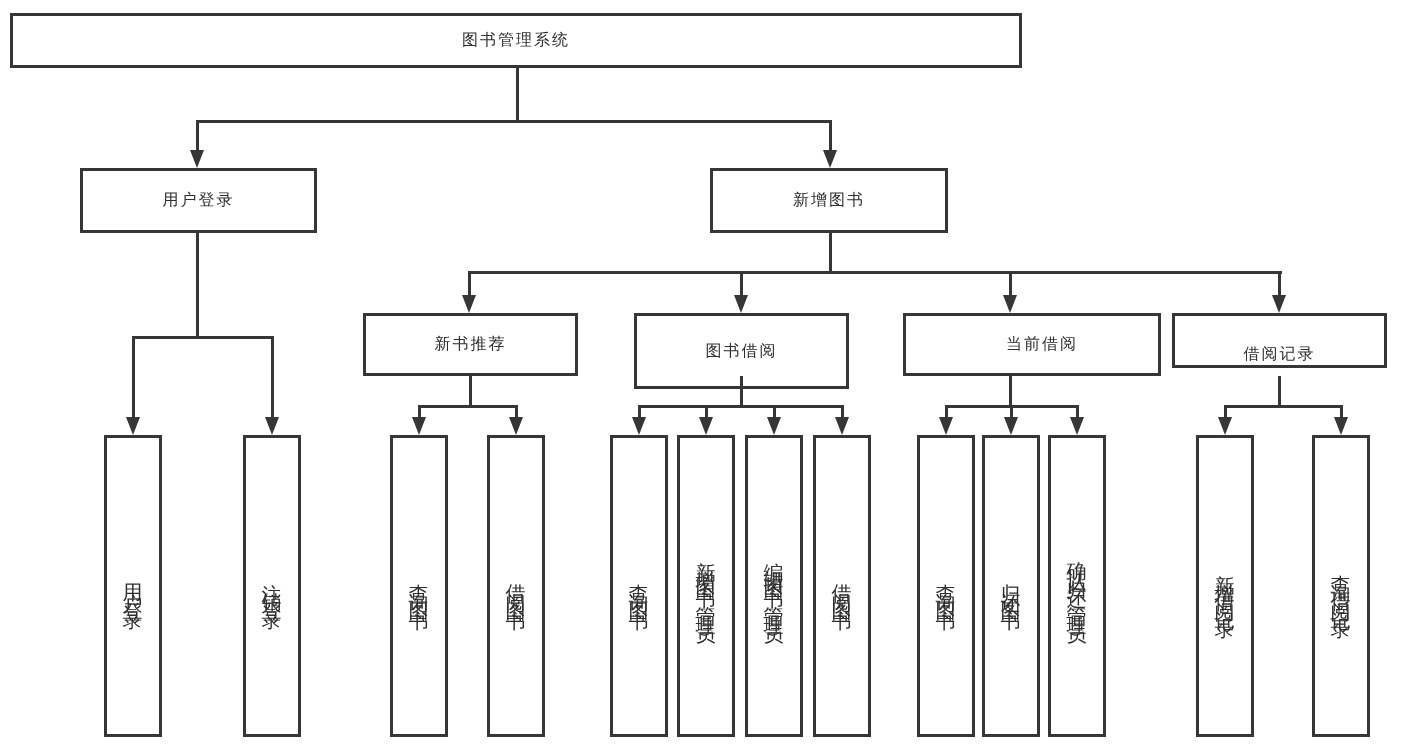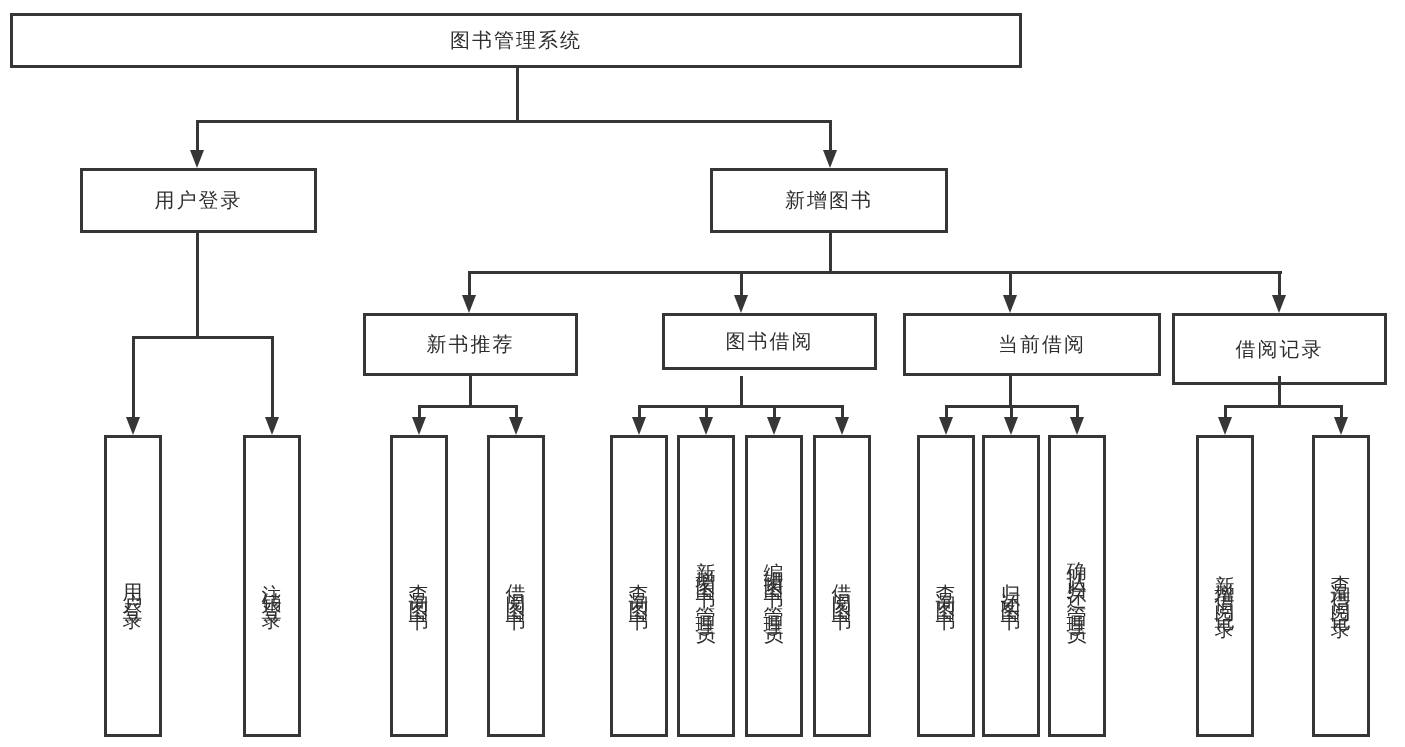--- a/index.html
+++ b/index.html
@@ -5,21 +5,21 @@
   html,body { margin:0; padding:0; background:#ffffff; }
   .canvas {
     position:relative; width:1405px; height:747px; background:#ffffff;
     font-family:"Liberation Sans", sans-serif; overflow:hidden;
   }
   .box {
     position:absolute; box-sizing:border-box; background:#ffffff;
     border:3px solid #363636; display:flex; align-items:center; justify-content:center;
     color:#2e2e2e;
   }
-  .hnode { font-size:20px; letter-spacing:2px; white-space:nowrap; }
+  .hnode { font-size:16px; letter-spacing:2px; white-space:nowrap; }
   .leaf { top:435px; width:58px; height:302px; }
   .vtext {
     writing-mode:vertical-rl; text-orientation:mixed;
     font-size:20px; letter-spacing:9px; line-height:1; color:#2e2e2e;
   }
   .vline { position:absolute; width:3px; background:#363636; }
   .hline { position:absolute; height:3px; background:#363636; }
   .arrow {
     position:absolute; width:0; height:0;
     border-left:7px solid transparent; border-right:7px solid transparent;
@@ -68,27 +68,27 @@
   <div class="vline" style="left:740px; top:271px; height:26px;"></div>
   <div class="arrow" style="left:734px; top:295px;"></div>
   <div class="vline" style="left:1009px; top:271px; height:26px;"></div>
   <div class="arrow" style="left:1003px; top:295px;"></div>
   <div class="vline" style="left:1278px; top:271px; height:26px;"></div>
   <div class="arrow" style="left:1272px; top:295px;"></div>
 
   <div class="box hnode" style="left:363px; top:313px; width:215px; height:63px;">
     <span>新书推荐</span>
   </div>
-  <div class="box hnode" style="left:662px; top:313px; width:215px; height:57px;">
+  <div class="box hnode" style="left:634px; top:313px; width:215px; height:76px;">
     <span>图书借阅</span>
   </div>
   <div class="box hnode" style="left:903px; top:313px; width:258px; height:63px;padding-left:20px;">
     <span>当前借阅</span>
   </div>
-  <div class="box hnode" style="left:1172px; top:313px; width:215px; height:72px;">
+  <div class="box hnode" style="left:1172px; top:313px; width:215px; height:55px;align-items:flex-end;">
     <span>借阅记录</span>
   </div>
 
   <div class="vline" style="left:469px; top:376px; height:32px;"></div>
   <div class="hline" style="left:418px; top:405px; width:100px;"></div>
   <div class="vline" style="left:418px; top:405px; height:14px;"></div>
   <div class="arrow" style="left:412px; top:417px;"></div>
   <div class="vline" style="left:515px; top:405px; height:14px;"></div>
   <div class="arrow" style="left:509px; top:417px;"></div>
 

